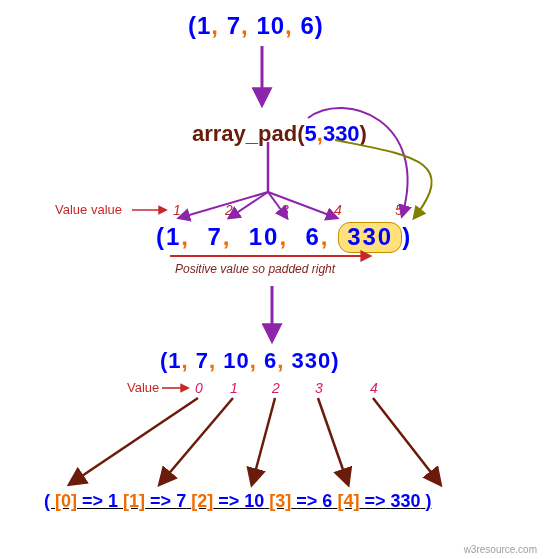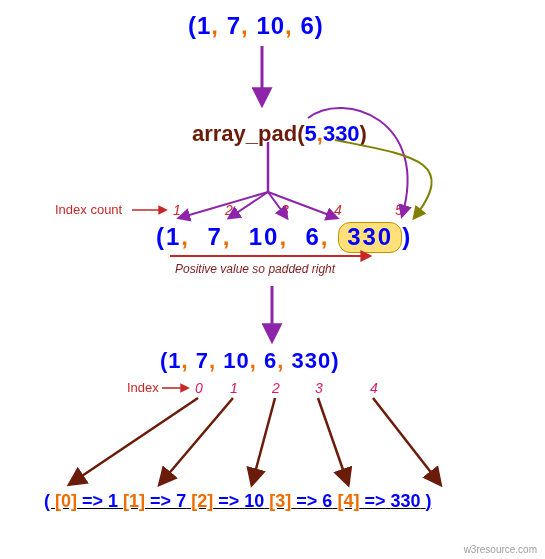--- a/index.html
+++ b/index.html
@@ -56,39 +56,39 @@
 <body>
 
 <div class="abs tuple24" style="left:188px; top:12px;text-align:right;">
   <span class="paren">(</span><span class="num">1</span><span class="comma">, </span><span class="num">7</span><span class="comma">, </span><span class="num">10</span><span class="comma">, </span><span class="num">6</span><span class="paren">)</span>
 </div>
 
 <div class="abs" style="left:192px; top:121px;">
   <span class="funcname">array_pad</span><span class="funcpar">(</span><span class="funcarg">5</span><span class="comma" style="font-size:22px;">,</span><span class="funcarg">330</span><span class="funcpar">)</span>
 </div>
 
-<div class="abs label-red" style="left:55px; top:202px;">Index count</div>
+<div class="abs label-red" style="left:55px; top:202px;">Value value</div>
 
 <div class="abs count" style="left:173px; top:202px;">1</div>
 <div class="abs count" style="left:225px; top:202px;">2</div>
 <div class="abs count" style="left:281px; top:202px;">3</div>
 <div class="abs count" style="left:334px; top:202px;">4</div>
 <div class="abs count" style="left:395px; top:202px;">5</div>
 
 <div class="abs tuple24" style="left:156px; top:222px; letter-spacing:2px;">
   <span class="paren">(</span><span class="num">1</span><span class="comma">,&nbsp; </span><span class="num">7</span><span class="comma">,&nbsp; </span><span class="num">10</span><span class="comma">,&nbsp; </span><span class="num">6</span><span class="comma">, </span><span class="pill"><span>330</span></span><span class="paren">)</span>
 </div>
 
 <div class="abs label-red-it" style="left:175px; top:262px;">Positive value so padded right</div>
 
 <div class="abs tuple22" style="left:160px; top:348px;">
   <span class="paren">(</span><span class="num">1</span><span class="comma">, </span><span class="num">7</span><span class="comma">, </span><span class="num">10</span><span class="comma">, </span><span class="num">6</span><span class="comma">, </span><span class="num">330</span><span class="paren">)</span>
 </div>
 
-<div class="abs label-red" style="left:127px; top:380px;">Index</div>
+<div class="abs label-red" style="left:127px; top:380px;">Value</div>
 
 <div class="abs index-num" style="left:195px; top:380px;">0</div>
 <div class="abs index-num" style="left:230px; top:380px;">1</div>
 <div class="abs index-num" style="left:272px; top:380px;">2</div>
 <div class="abs index-num" style="left:315px; top:380px;">3</div>
 <div class="abs index-num" style="left:370px; top:380px;">4</div>
 
 <div class="abs mapline" style="left:44px; top:491px;text-decoration:underline;">
   <span class="paren">( </span>
   <span class="bracket">[0]</span>

